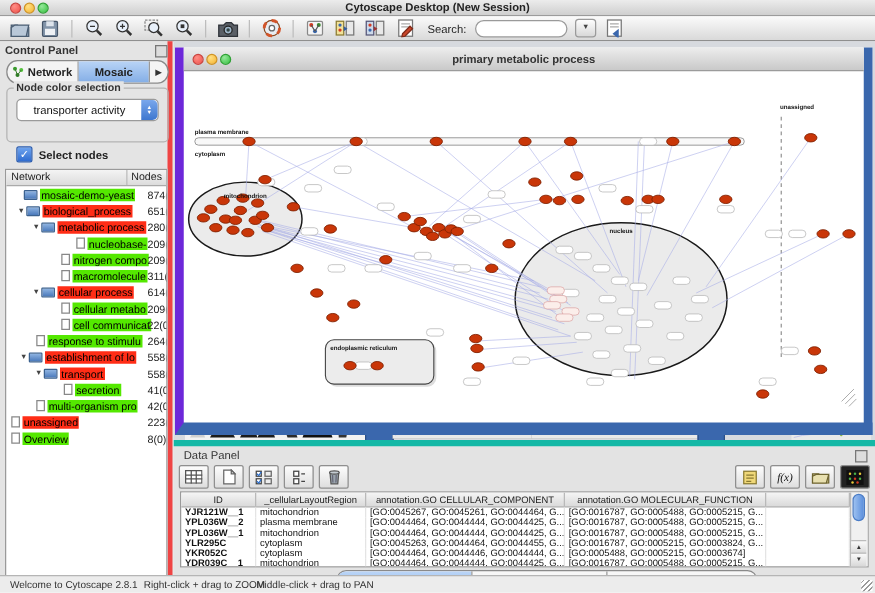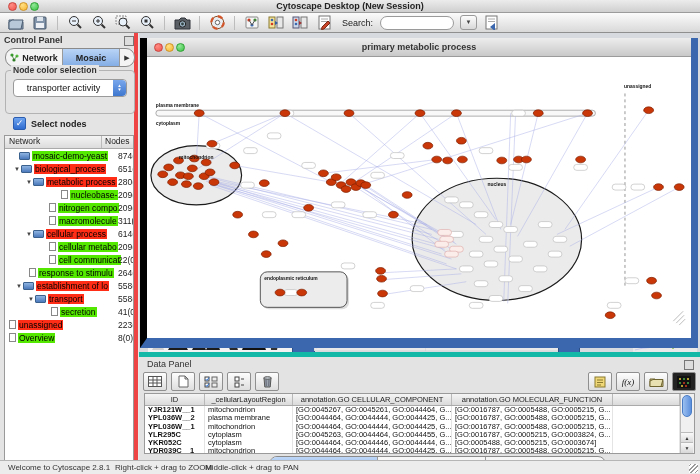--- a/index.html
+++ b/index.html
@@ -61,21 +61,21 @@
   .page{width:7px;height:9px;background:#fff;border:1px solid #888;box-sizing:border-box;}
   .tlab{padding:0 1px;color:#000;overflow:hidden;}
   .tlab.green{background:#54e800;}
   .tlab.red{background:#ff2d16;}
   .tcnt{position:absolute;left:113px;color:#222;}
   .trow.sel .tcnt{color:#fff;}
 
   
   #mdi{left:139px;top:33px;width:561px;height:319px;background:#d7dadf;overflow:hidden;}
   #iwin{position:absolute;left:1px;top:5px;width:558px;height:310px;
-    border-left:7px solid #000000;border-right:7px solid #3a67ad;border-bottom:10px solid #3a67ad;box-sizing:border-box;background:#fff;}
+    border-left:7px solid #6d28d9;border-right:7px solid #3a67ad;border-bottom:10px solid #3a67ad;box-sizing:border-box;background:#fff;}
   #iwin-title{height:18px;background:linear-gradient(#ededed,#c9c9c9);border-bottom:1px solid #9b9b9b;position:relative;}
   #iwin-title .tl{top:5px;}
   #iwin-title .r{left:7px;background:radial-gradient(circle at 35% 30%,#ff8d85,#f0524a);border:1px solid #c94540;}
   #iwin-title .y{left:18px;background:radial-gradient(circle at 35% 30%,#ffe084,#f6b32e);border:1px solid #cf9325;}
   #iwin-title .g{left:29px;background:radial-gradient(circle at 35% 30%,#95e89a,#35c13f);border:1px solid #2fa135;}
   #iwin-name{width:100%;text-align:center;font-size:9px;font-weight:bold;color:#333;line-height:18px;}
   #netsvg{display:block;}
 
   
   .frag{position:absolute;}
@@ -348,20 +348,26 @@
           <span class="tarr">▼</span>
           <span class="tico fold"></span>
           <span class="tlab red">transport</span>
           <span class="tcnt">558(0)</span>
         </div>
         <div class="trow">
           <span style="width: 46px; flex: 0 0 auto;"></span>
           <span class="tico page"></span>
           <span class="tlab green">secretion</span>
           <span class="tcnt">41(0)</span>
+        </div>
+        <div class="trow">
+          <span style="width: 24px; flex: 0 0 auto;"></span>
+          <span class="tico page"></span>
+          <span class="tlab green">multi-organism pro</span>
+          <span class="tcnt">42(0)</span>
         </div>
         <div class="trow">
           <span style="width: 4px; flex: 0 0 auto;"></span>
           <span class="tico page"></span>
           <span class="tlab red">unassigned</span>
           <span class="tcnt">223(0)</span>
         </div>
         <div class="trow">
           <span style="width: 4px; flex: 0 0 auto;"></span>
           <span class="tico page"></span>

